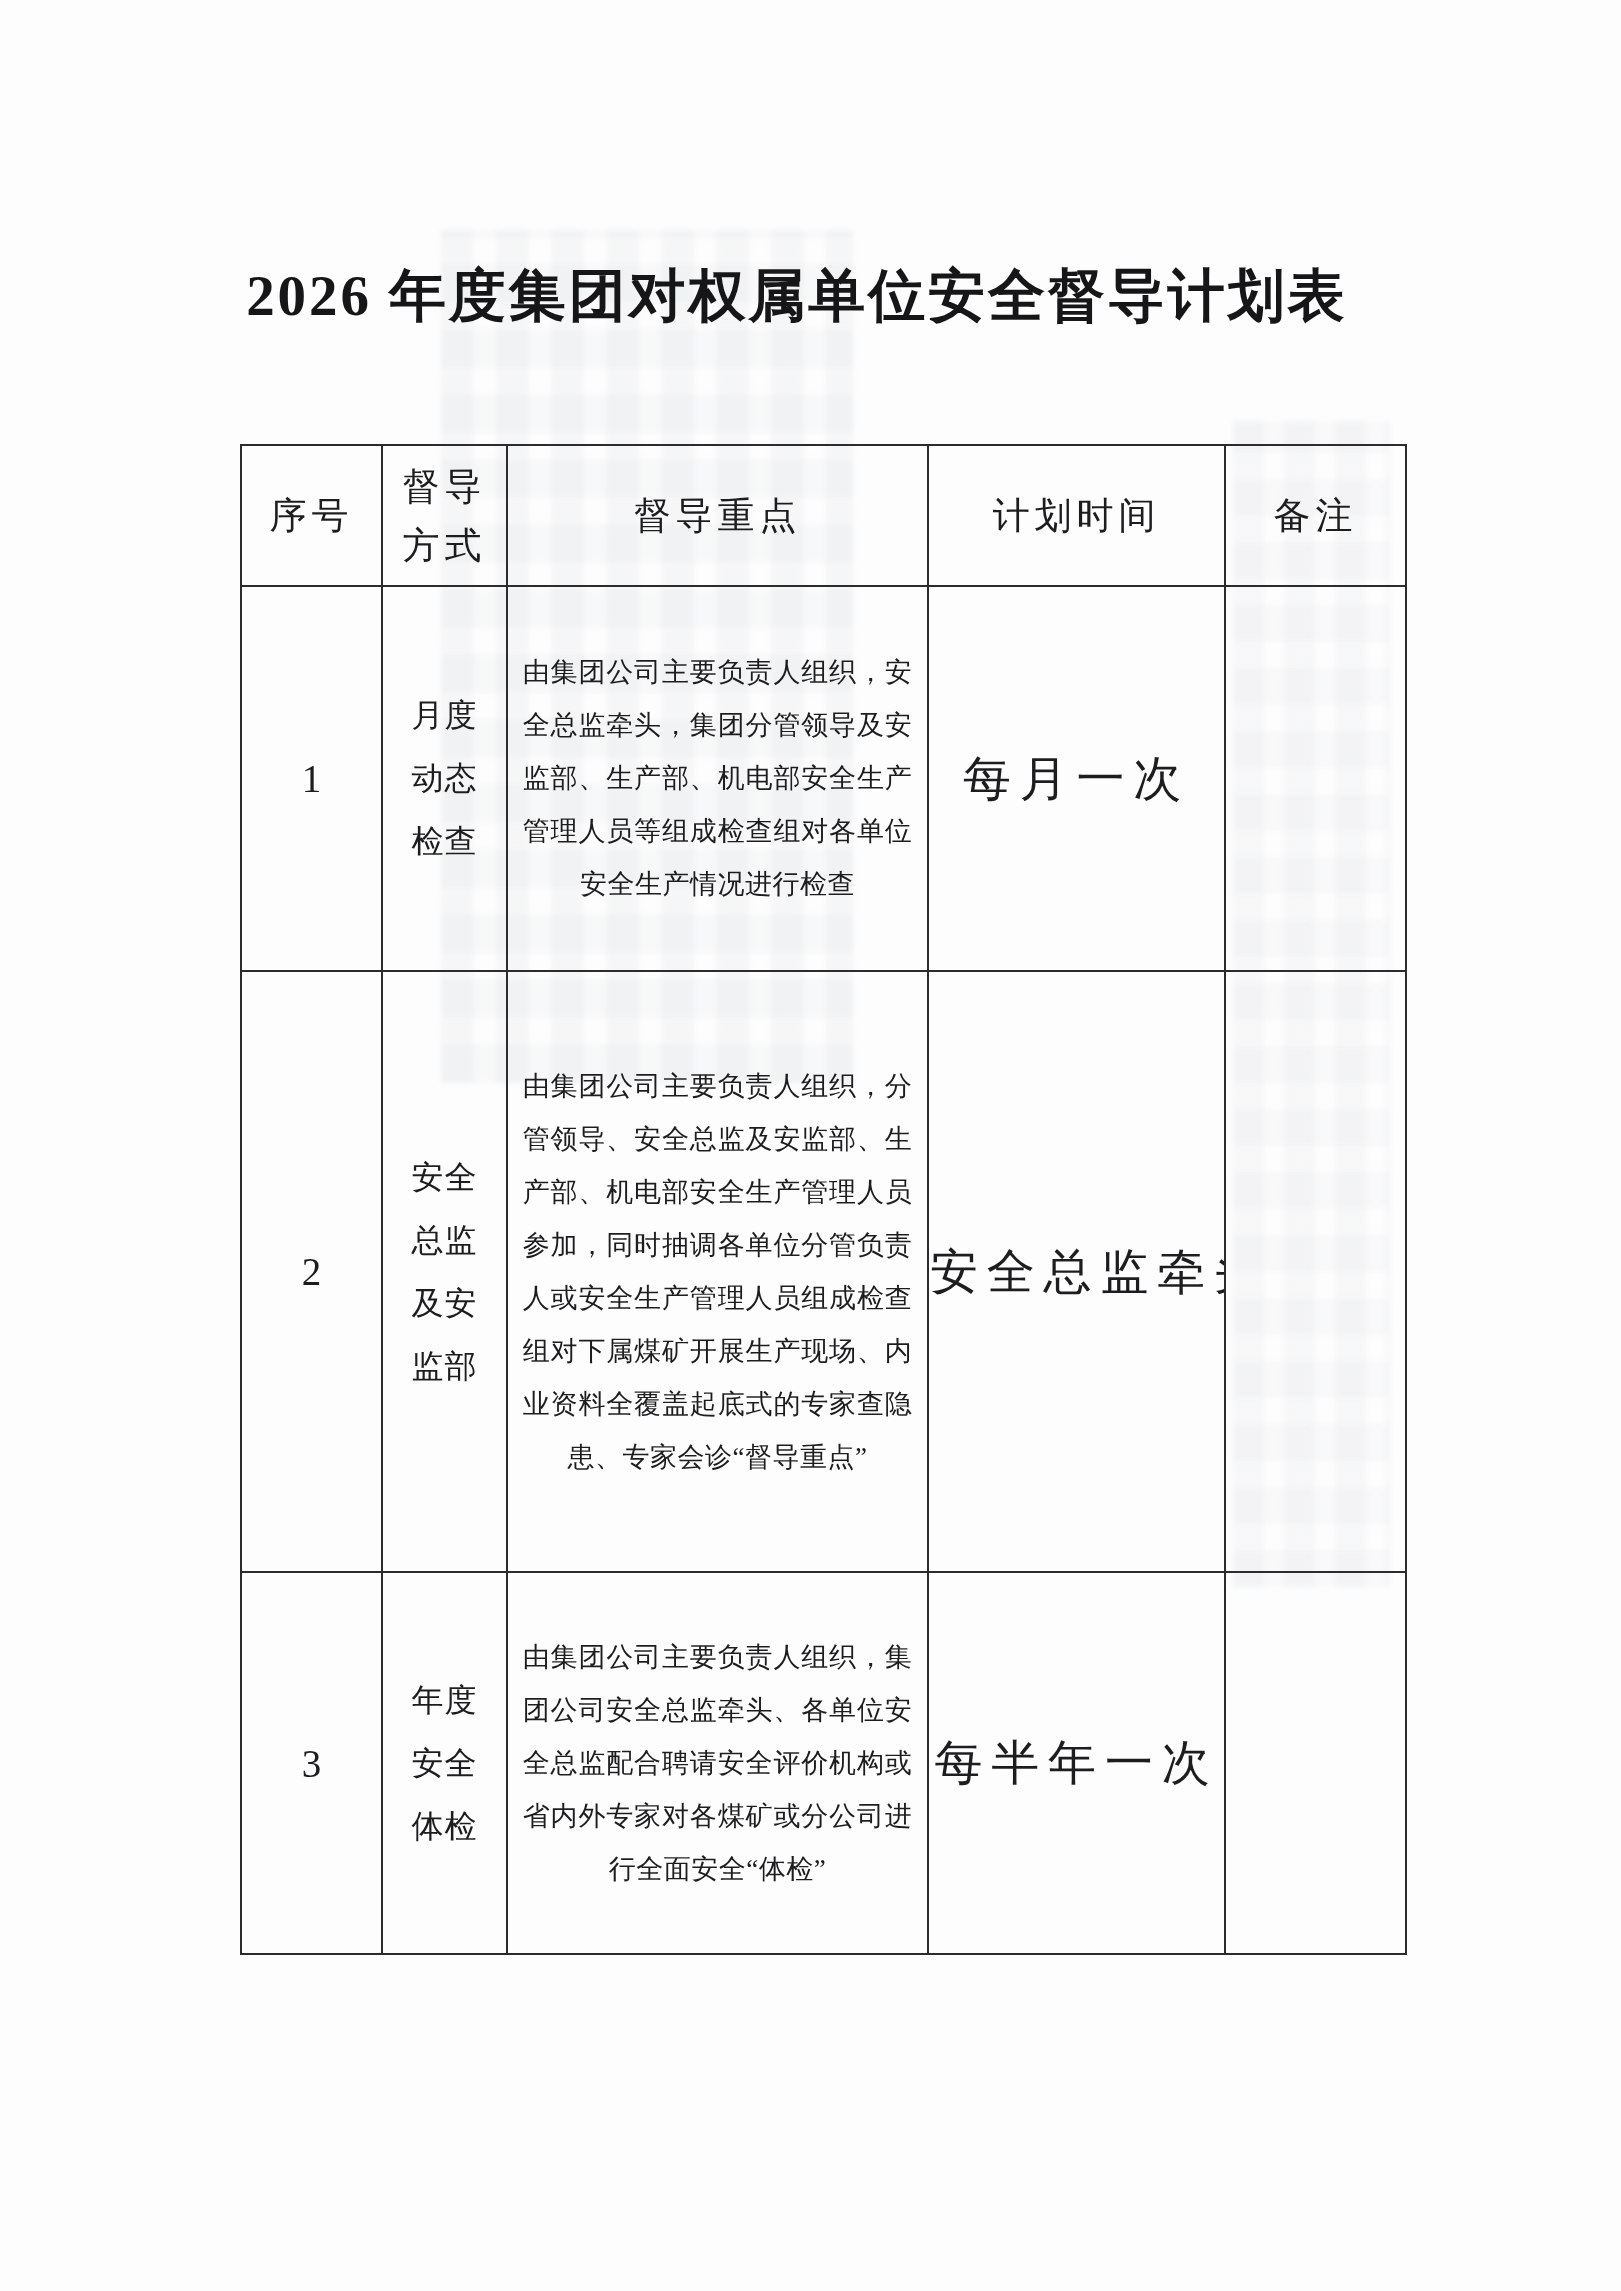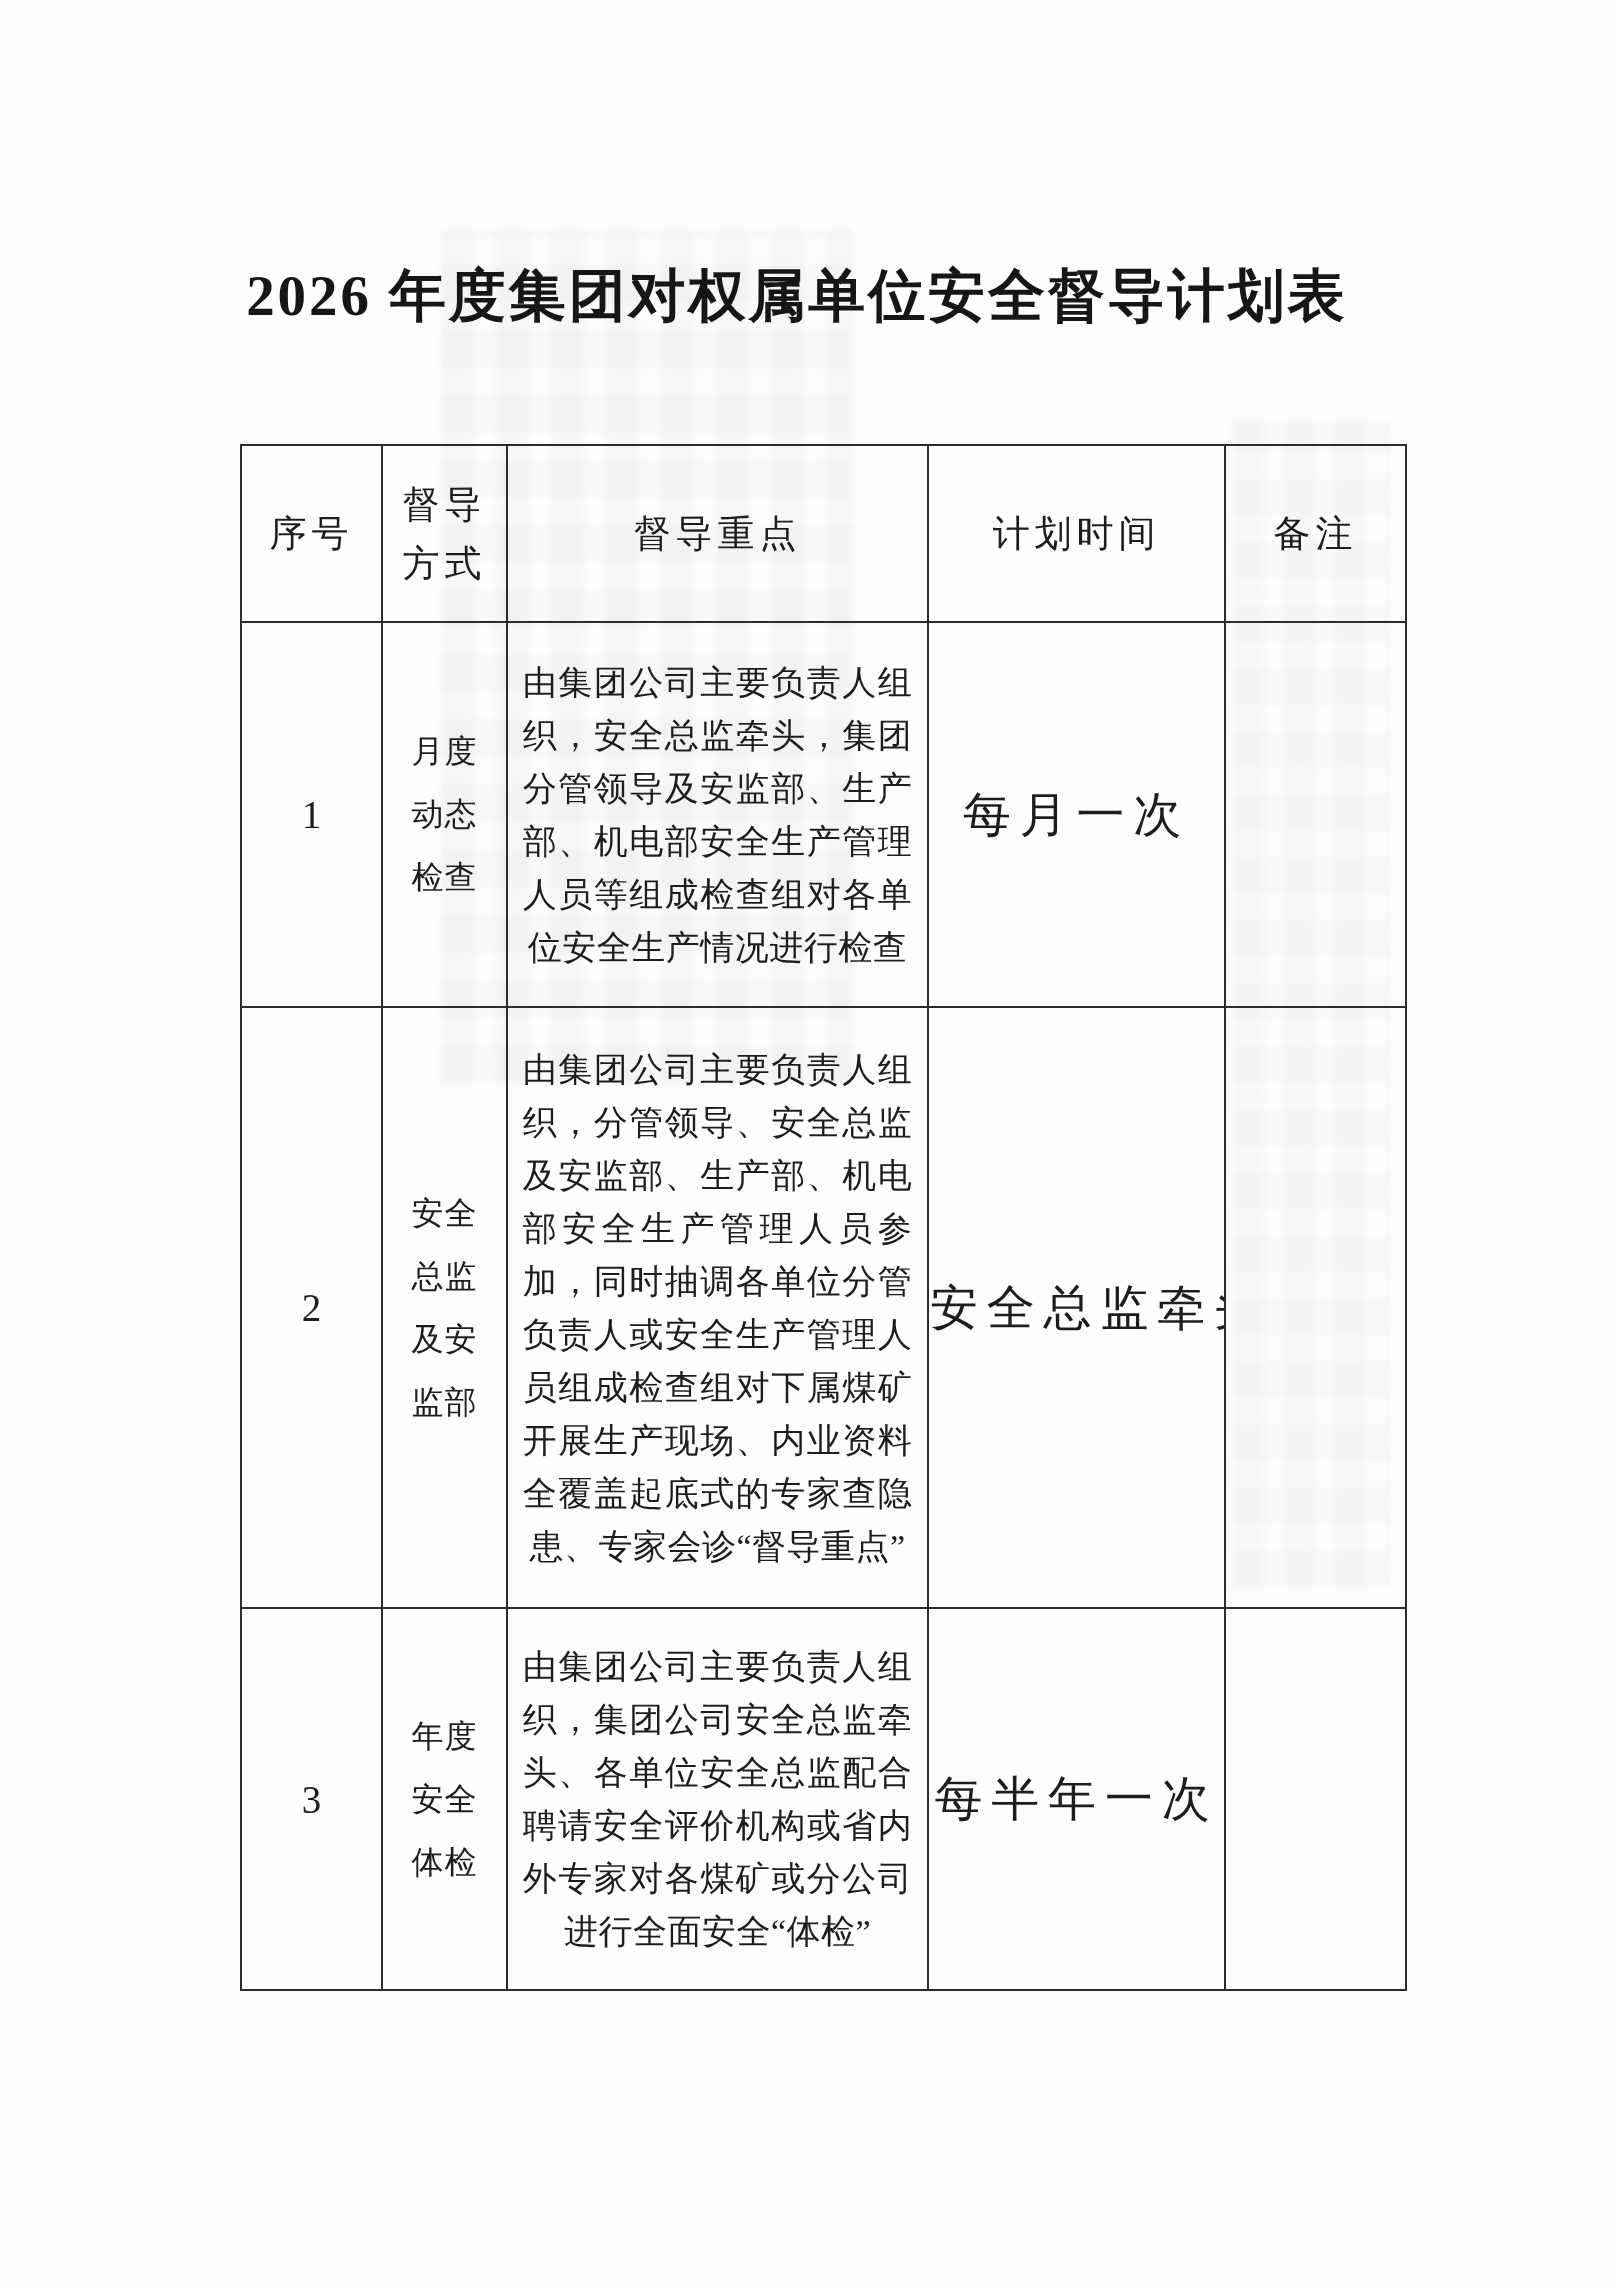--- a/index.html
+++ b/index.html
@@ -58,21 +58,21 @@
     table-layout: fixed;
     border: 2.9px solid #2c2c2e;
     background: transparent;
   }
   .plan-table th,
   .plan-table td {
     border: 2.5px solid #2c2c2e;
     vertical-align: middle;
     overflow: hidden;
   }
-  .plan-table thead tr { height: 177px; }
+  .plan-table thead tr { height: 141px; }
   .plan-table tr.row-1 { height: 385px; }
   .plan-table tr.row-2 { height: 601px; }
   .plan-table tr.row-3 { height: 382px; }
   .plan-table th {
     font-weight: normal;
     font-size: 37px;
     letter-spacing: 4.9px;
     text-align: center;
     line-height: 59px;
     padding: 0 11.8px;
@@ -83,21 +83,21 @@
     letter-spacing: 0;
   }
   td.cell-method {
     font-size: 32px;
     line-height: 63px;
     text-align: center;
     padding: 0 12.7px;
     letter-spacing: 1px;
   }
   td.cell-focus {
-    font-size: 34px;
+    font-size: 27px;
     line-height: 53px;
     text-align: justify;
     text-align-last: center;
     padding: 7.8px 14.7px;
     letter-spacing: 0.5px;
   }
   td.cell-time {
     font-size: 48px;
     text-align: center;
     letter-spacing: 8.8px;

